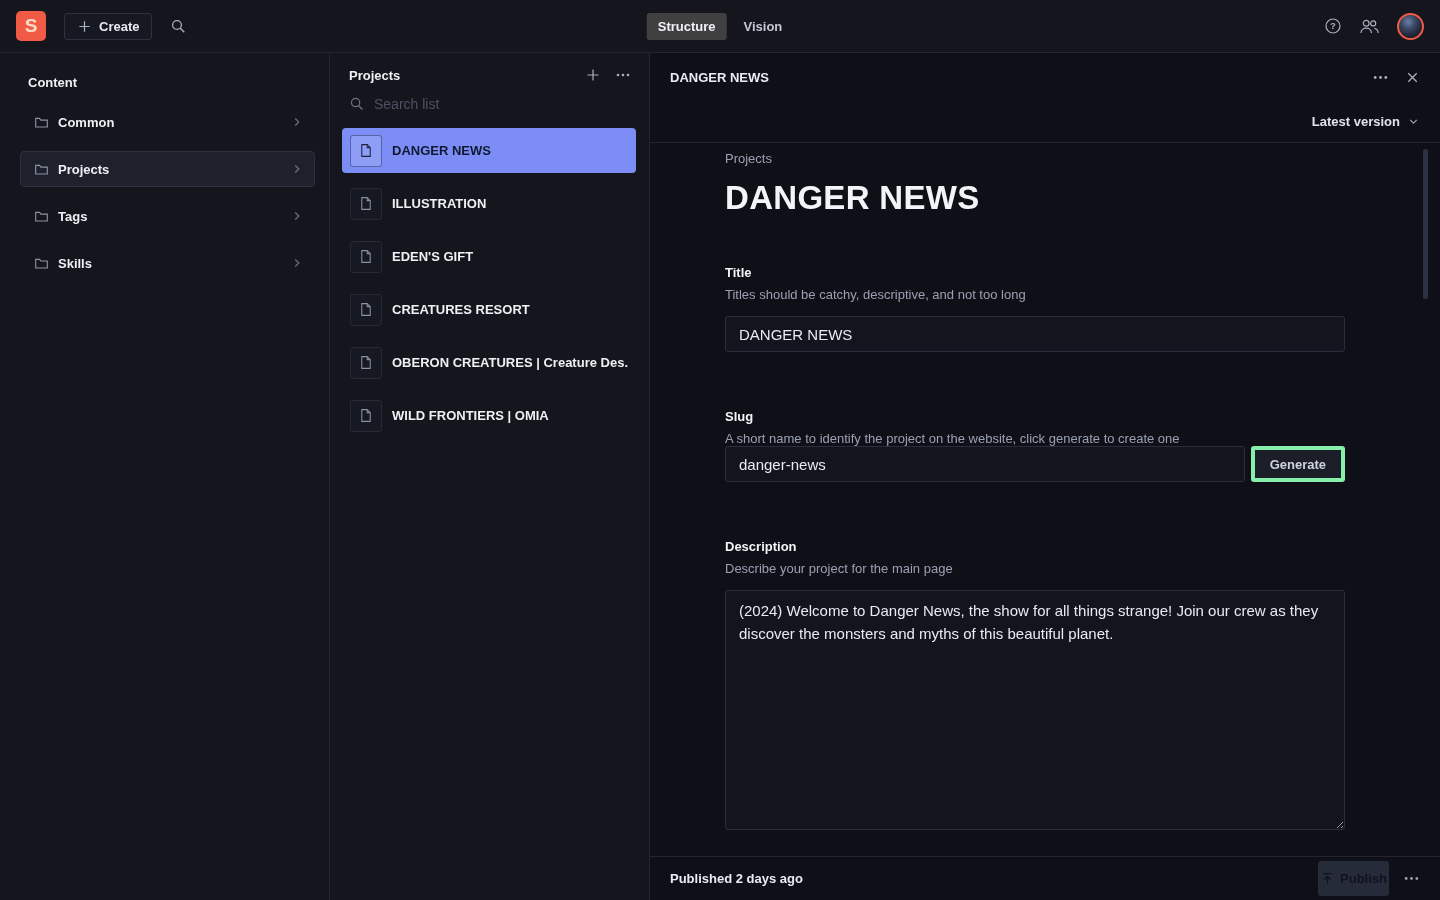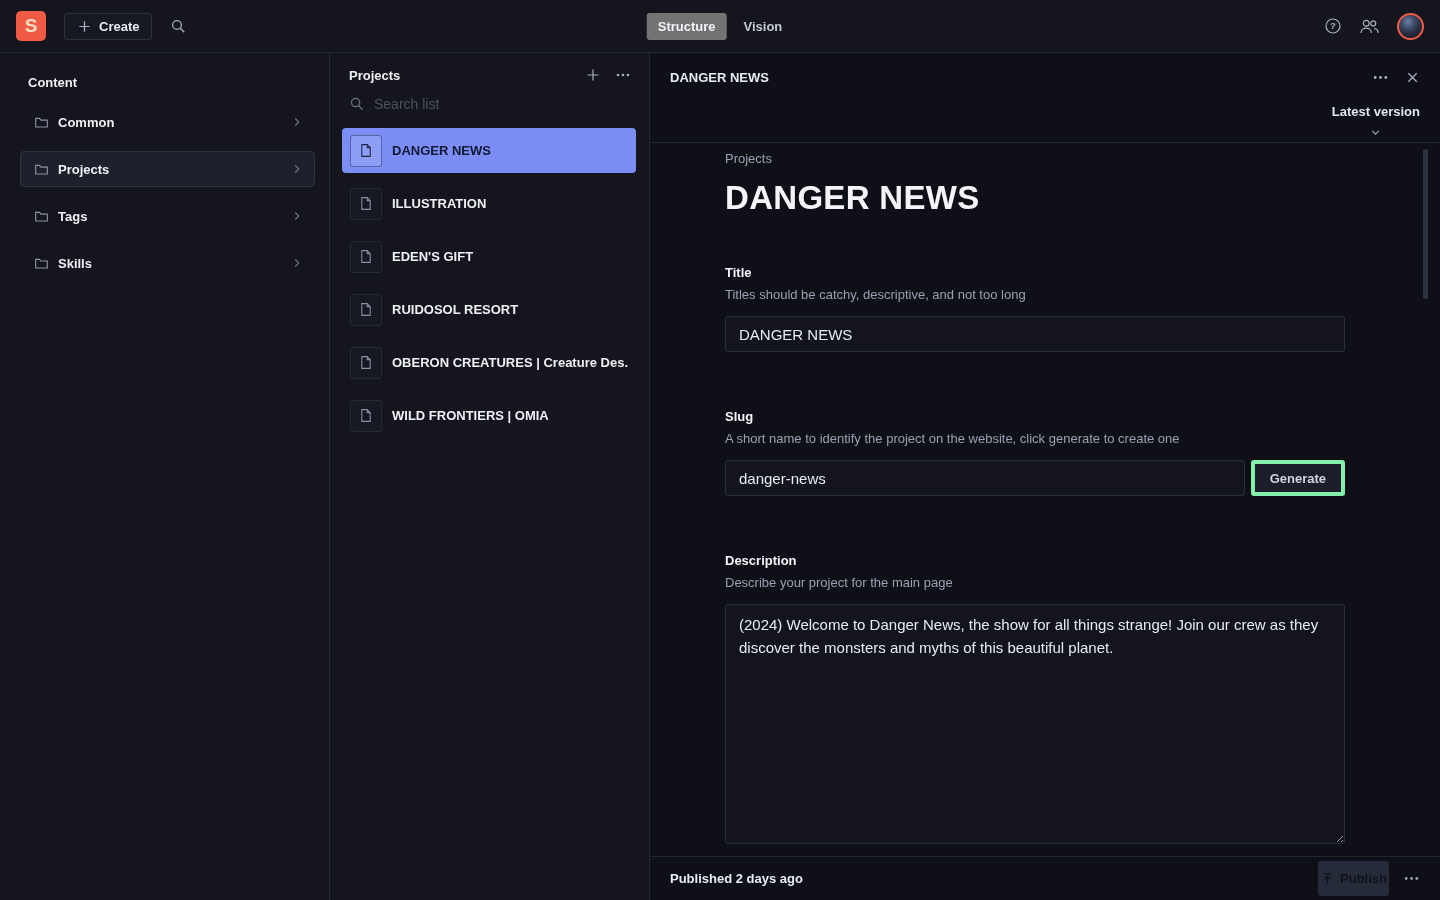--- a/index.html
+++ b/index.html
@@ -42,21 +42,21 @@
   .topbar-search { color: #aab0bf; display: flex; cursor: pointer; }
   .topbar-tabs {
     position: absolute; left: 50%; transform: translateX(-50%);
     display: flex; align-items: center; gap: 6px;
   }
   .tab {
     height: 27px; padding: 0 11px; border-radius: 3px;
     display: flex; align-items: center;
     font-weight: 600; font-size: 13px; color: #c3c8d4; cursor: pointer;
   }
-  .tab.active { background: #737373; color: #f0f2f7; }
+  .tab.active { background: #404040; color: #f0f2f7; }
   .topbar-right { margin-left: auto; display: flex; align-items: center; gap: 17px; }
   .icon-btn { color: #aab0bf; display: flex; cursor: pointer; }
   .avatar {
     width: 27px; height: 27px; border-radius: 50%;
     border: 2px solid #f15b45;
     background:
       radial-gradient(circle at 40% 30%, #6b7fa8 0%, #3a4763 34%, #23293b 62%, #14161f 100%);
     cursor: pointer;
   }
 
@@ -144,21 +144,21 @@
   .doc-header-row1 {
     height: 48px; display: flex; align-items: center;
   }
   .doc-header-title { font-weight: 700; font-size: 13px; color: #e8ebf1; flex: 1; }
   .doc-header-actions { display: flex; align-items: center; gap: 16px; color: #aab0bf; }
   .doc-header-row2 {
     height: 40px; display: flex; align-items: center; justify-content: flex-end;
   }
   .version-btn {
     display: flex; align-items: center; gap: 7px;
-    font-weight: 600; font-size: 13px; color: #dfe3ec; cursor: pointer; flex-direction: column;
+    font-weight: 600; font-size: 13px; color: #dfe3ec; cursor: pointer;
   }
   .version-btn .chev { color: #9aa1b2; display: flex; }
 
   .doc-body {
     flex: 1; position: relative; overflow: hidden;
     padding: 8px 0 0 75px;
   }
   .doc-content { width: 620px; }
   .scroll-thumb {
     position: absolute; top: 6px; right: 12px;
@@ -174,21 +174,21 @@
   .field-title-block { margin-top: 48px; }
   .field-gap { margin-top: 57px; }
   .field-label { font-weight: 700; font-size: 13px; color: #f2f4f8; }
   .field-desc { margin-top: 7px; font-size: 13px; color: #99a0b2; }
   .text-input {
     margin-top: 14px; width: 620px; height: 36px;
     background: #13141d; border: 1px solid #2a2e3c; border-radius: 3px;
     color: #e8ebf1; font-size: 15px; font-family: inherit;
     padding: 0 13px; outline: none;
   }
-  .slug-row { margin-top: 14px; display: flex; align-items: flex-start; gap: 6px; }
+  .slug-row { display: flex; align-items: flex-start; gap: 6px; }
   .slug-row .text-input { margin-top: 0; flex: 1; width: auto; height: 36px; }
   .generate-btn {
     flex: 0 0 auto; padding: 0 15px; height: 36px;
     background: #1b1e29; border: 4px solid #86efac; border-radius: 3px;
     color: #ced3de; font-weight: 600; font-size: 13px; font-family: inherit;
     cursor: pointer;
   }
   .textarea {
     margin-top: 14px; width: 620px; height: 240px;
     background: #13141d; border: 1px solid #2a2e3c; border-radius: 3px;
@@ -392,21 +392,21 @@
           <span class="doc-label">EDEN'S GIFT</span>
         </div>
 
         <div class="doc-item">
           <span class="doc-icon-box">
             <svg width="14" height="15" viewBox="0 0 16 17" fill="none" stroke="currentColor" stroke-width="1.2">
                 <path d="M3.2 1.8h6.2l3.4 3.4v10H3.2z"></path>
                 <path d="M9.4 1.8v3.4h3.4"></path>
               </svg>
           </span>
-          <span class="doc-label">RUIDOSOL RESORT</span>
+          <span class="doc-label">CREATURES RESORT</span>
         </div>
 
         <div class="doc-item">
           <span class="doc-icon-box">
             <svg width="14" height="15" viewBox="0 0 16 17" fill="none" stroke="currentColor" stroke-width="1.2">
                 <path d="M3.2 1.8h6.2l3.4 3.4v10H3.2z"></path>
                 <path d="M9.4 1.8v3.4h3.4"></path>
               </svg>
           </span>
           <span class="doc-label">OBERON CREATURES | Creature Des...</span>

